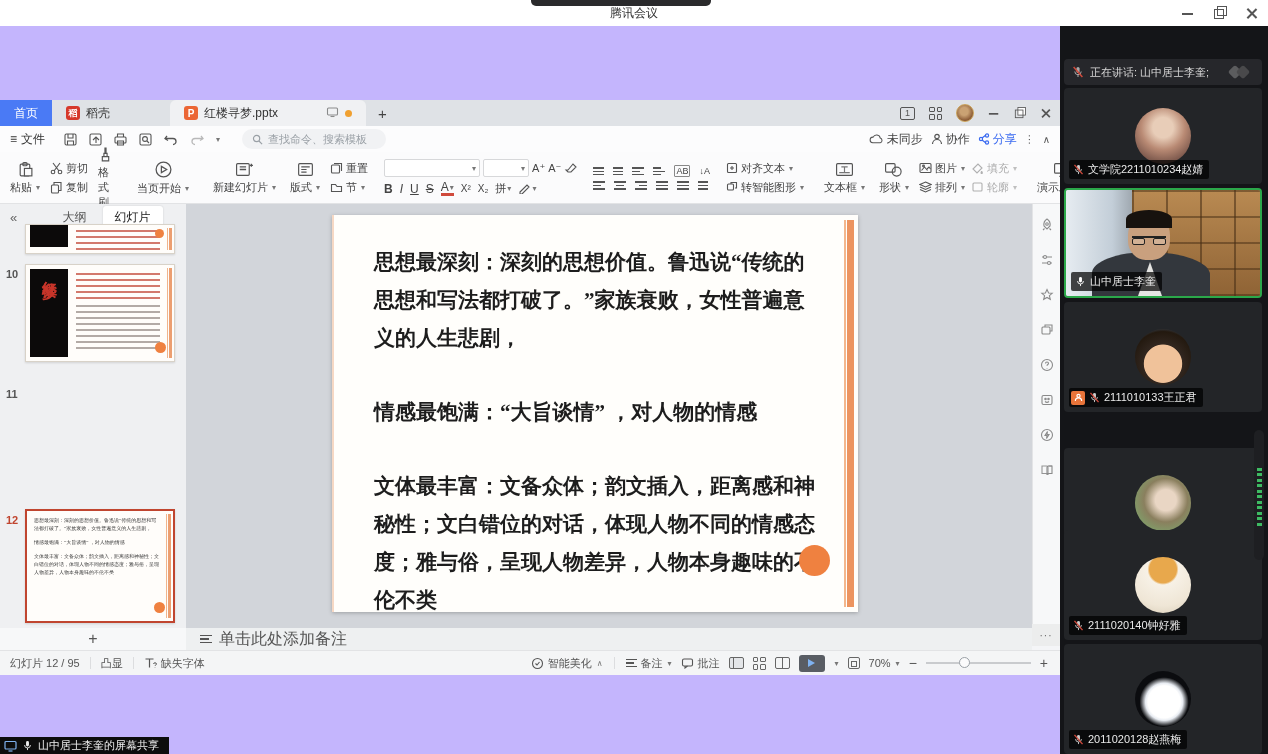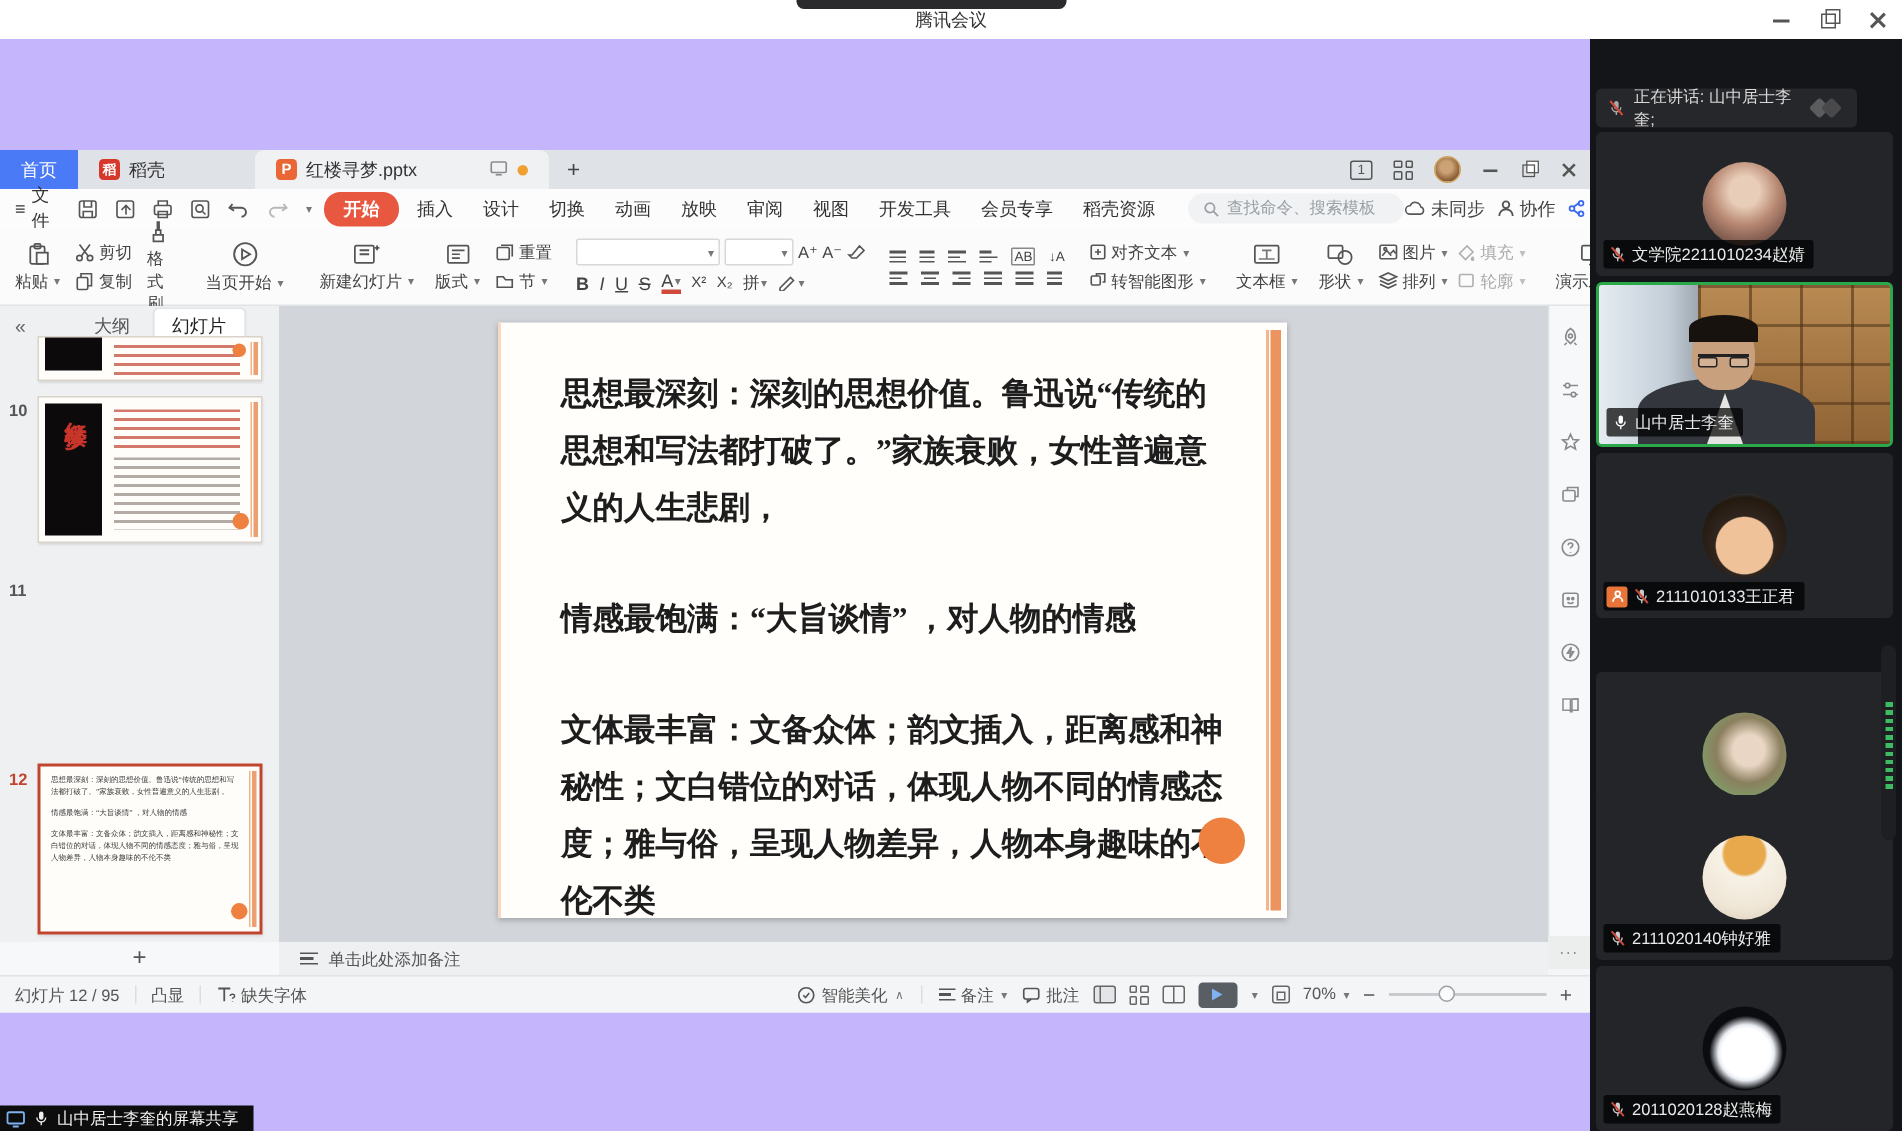--- a/index.html
+++ b/index.html
@@ -129,21 +129,21 @@
 
   
   #rightstrip { position:absolute; left:1032px; top:104px; width:28px; height:424px; background:#f7f8f9;
     border-left:1px solid #e3e4e6; display:flex; flex-direction:column; align-items:center; padding-top:14px; gap:21px; }
   #rightstrip svg, #rightstrip span { opacity:.75; }
   .strip-more { position:absolute; left:1032px; top:524px; width:28px; height:22px; background:#eceded;
     display:flex; align-items:center; justify-content:center; font-size:10px; color:#666; letter-spacing:1px; }
 
   
   #notesbar { position:absolute; left:186px; top:528px; width:846px; height:22px; background:#eef0f1;
-    display:flex; align-items:center; gap:7px; padding-left:14px; font-size:11px; color:#555; }
+    display:flex; align-items:center; gap:7px; padding-left:14px; font-size:16px; color:#555; }
 
   
   #statusbar { position:absolute; left:0; top:550px; width:1060px; height:25px; background:#f4f5f6;
     border-top:1px solid #e2e3e5; display:flex; align-items:center; font-size:11px; color:#555; }
   .sb-sep { width:1px; height:12px; background:#dcdddf; margin:0 10px; }
   .sb-item { display:flex; align-items:center; gap:4px; white-space:nowrap; }
   .sb-right { margin-left:auto; display:flex; align-items:center; gap:9px; padding-right:12px; }
   .view-ic { width:15px; height:12px; border:1.2px solid #666; border-radius:2px; position:relative; }
   .view-normal::after { content:""; position:absolute; left:3px; top:0; bottom:0; width:1.2px; background:#666; }
   .view-sorter { border:none; display:grid; grid-template-columns:1fr 1fr; gap:2px; width:13px; height:13px; }
@@ -154,21 +154,21 @@
   .play-tri { width:0; height:0; border-left:7px solid #7fb2f0; border-top:4.5px solid transparent;
     border-bottom:4.5px solid transparent; }
   .zoom-slider { width:105px; height:2px; background:#c9cbce; position:relative; }
   .zoom-knob { position:absolute; left:33px; top:-5px; width:11px; height:11px; border-radius:50%;
     background:#fbfbfc; border:1px solid #9aa0a6; }
   .fit-ic { width:12px; height:12px; border:1.2px solid #666; border-radius:2px; position:relative; }
   .fit-ic::after { content:""; position:absolute; left:2.5px; top:2.5px; width:4px; height:4px; border:1.2px solid #666; }
 
   
   #sidebar { left:1060px; top:26px; width:208px; height:728px; background:#141518; }
-  .speak-banner { position:absolute; left:4px; top:33px; width:174px; height:26px; background:#26272b;
+  .speak-banner { position:absolute; left:4px; top:33px; width:198px; height:26px; background:#26272b;
     border-radius:4px; display:flex; align-items:center; gap:6px; padding:0 8px; color:#d8d8d8; font-size:11px; }
   .banner-logo { margin-left:auto; position:relative; width:26px; height:14px; opacity:.55; }
   .banner-logo i { position:absolute; width:10px; height:10px; background:#888; border-radius:2px; transform:rotate(45deg); top:2px; }
   .banner-logo i:nth-child(1){ left:2px; } .banner-logo i:nth-child(2){ left:10px; background:#666; }
   .tile { position:absolute; left:4px; width:198px; background:#232528; border-radius:4px; overflow:hidden; }
   .tile-speaking { border:2px solid #2ba84a; }
   .avatar { position:absolute; left:50%; top:50%; transform:translate(-50%,-50%); width:56px; height:56px;
     border-radius:50%; }
   .name-tag { position:absolute; left:5px; bottom:5px; display:flex; align-items:center; gap:4px;
     background:rgba(0,0,0,.72); border-radius:2px; padding:2px 6px 2px 4px; color:#eaeaea; font-size:11px; white-space:nowrap; }
@@ -299,33 +299,20 @@
               <path d="M2.5 6.5h7.5a3 3 0 0 1 0 6"></path>
             </svg>
           </span>
         <span style="opacity:.4">
           <svg width="16" height="14" viewBox="0 0 16 14" fill="none" stroke="#555" stroke-width="1.3">
             <path d="M12 4 L14 6.5 L11 8.5"></path>
               <path d="M13.5 6.5H6a3 3 0 0 0 0 6"></path>
             </svg>
           </span>
         <span class="carat">▾</span>
-      </div>
-      <div class="menu-tabs">
-        <span class="mtab mtab-active">开始</span>
-        <span class="mtab">插入</span>
-        <span class="mtab">设计</span>
-        <span class="mtab">切换</span>
-        <span class="mtab">动画</span>
-        <span class="mtab">放映</span>
-        <span class="mtab">审阅</span>
-        <span class="mtab">视图</span>
-        <span class="mtab">开发工具</span>
-        <span class="mtab">会员专享</span>
-        <span class="mtab">稻壳资源</span>
       </div>
       <div class="mb-search">
         <svg width="11" height="11" viewBox="0 0 12 12" fill="none" stroke="#9aa0a6" stroke-width="1.3">
           <circle cx="5" cy="5" r="3.4"></circle>
             <line x1="7.6" y1="7.6" x2="11" y2="11"></line>
           </svg>
         <input placeholder="查找命令、搜索模板" style="">
       </div>
       <div class="mb-right">
         <span class="itm">

